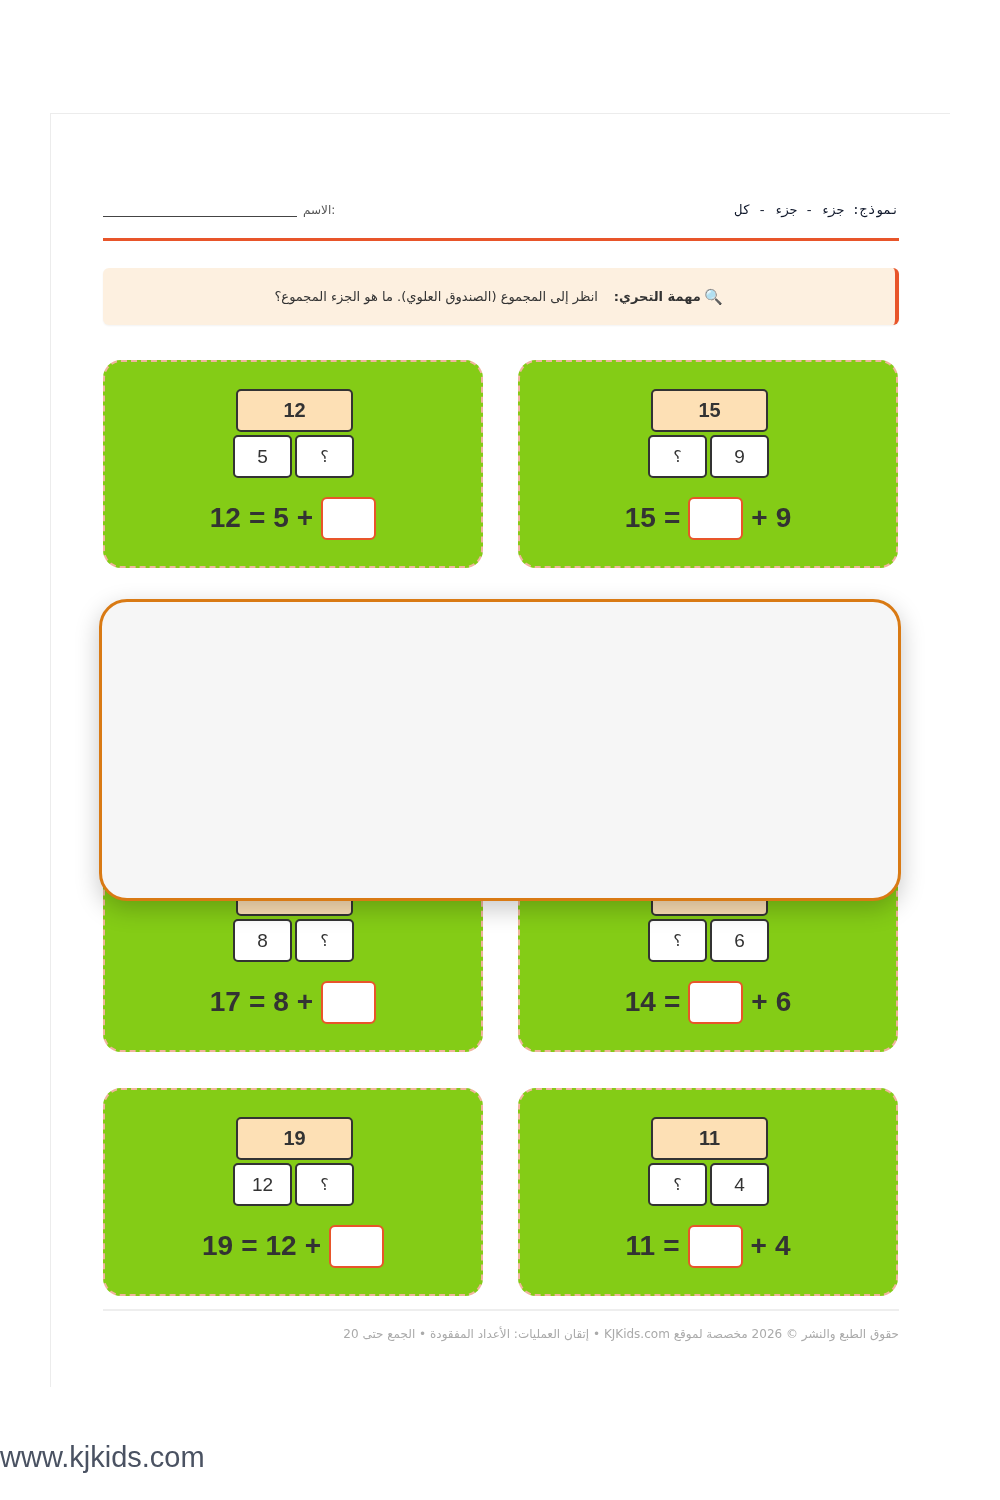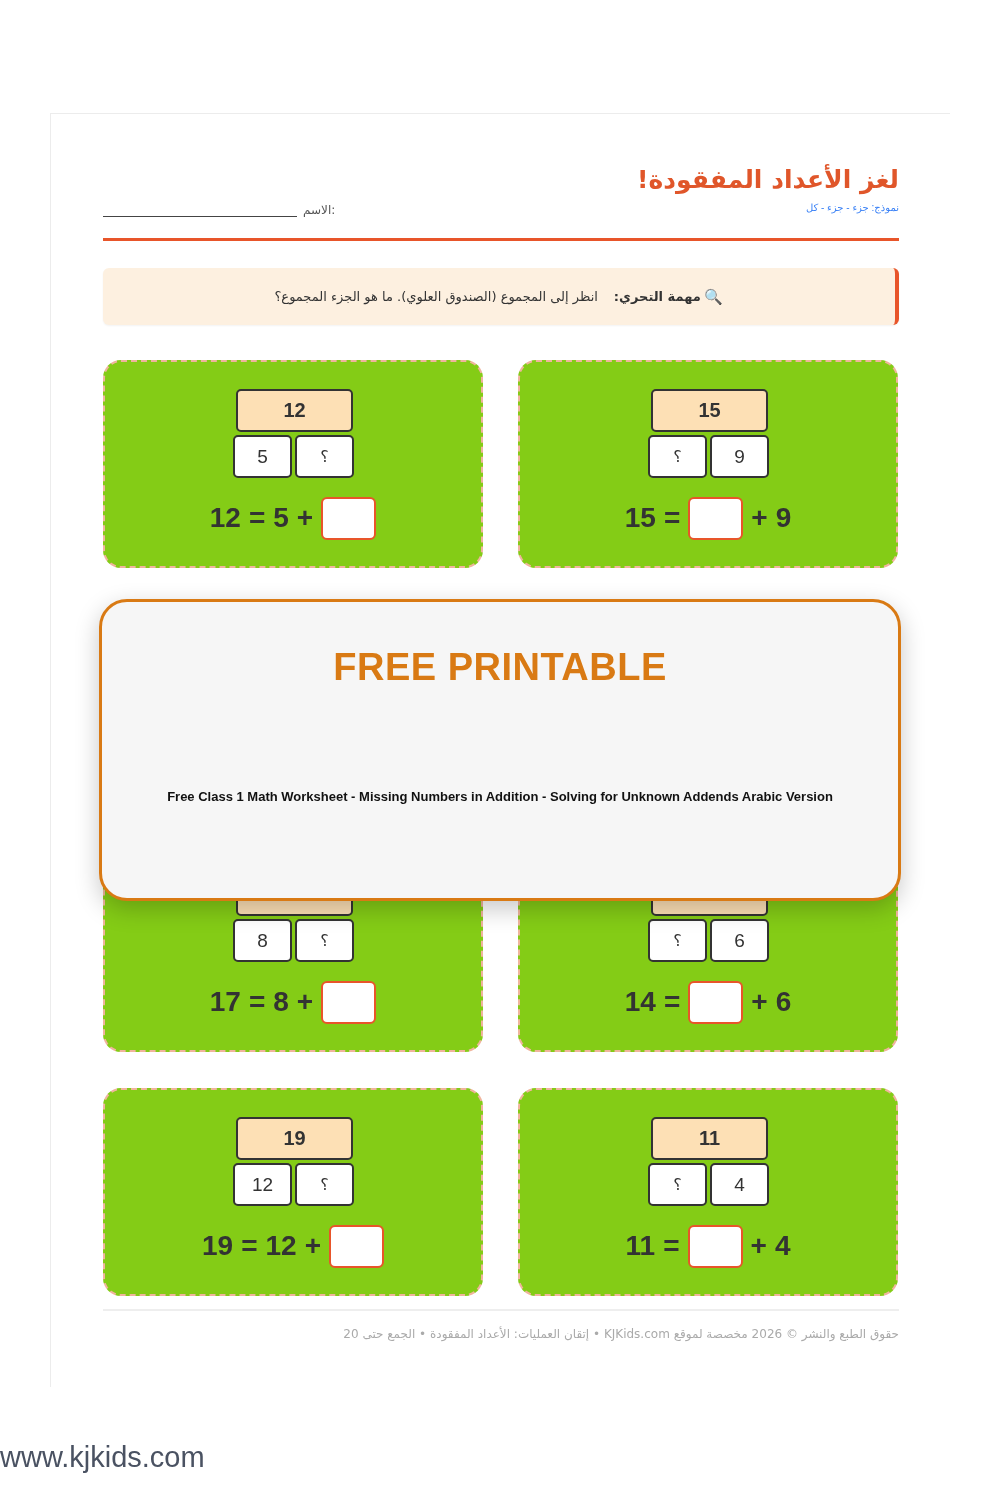--- a/index.html
+++ b/index.html
@@ -12,21 +12,21 @@
     }
 
     .header { position: absolute; left: 103px; top: 165px; width: 796px; height: 78px; }
     .title {
       position: absolute; right: 0; top: 0; direction: rtl;
       font-size: 25px; font-weight: bold; color: #e0562a;
       font-family: "DejaVu Sans", sans-serif;
     }
     .subtitle {
       position: absolute; right: 0; top: 37px; direction: rtl;
-      font-size: 10px; color: #3b82f6; font-family: Liberation Sans, sans-serif;
+      font-size: 13px; color: #0f172a; font-family: Liberation Mono, monospace;
     }
     .name-field {
       position: absolute; left: 0; top: 38px; display: flex; align-items: flex-end; gap: 6px;
       direction: ltr;
     }
     .name-line { width: 194px; height: 14px; border-bottom: 1px solid #444444; }
     .name-label { font-size: 12px; color: #555555; font-family: "DejaVu Sans", sans-serif; }
     .header-rule {
       position: absolute; left: 103px; top: 238px; width: 796px; height: 3px; background: #e8552a;
     }
@@ -94,21 +94,20 @@
       position: absolute; left: 0; right: 0; top: 1441px; text-align: left;
       font-size: 29px; color: #4a5262;
     }
   </style>
 </head>
 <body>
 
 <div class="page-frame"></div>
 
 <div class="header">
-  <div class="title">لغز الأعداد المفقودة!</div>
   <div class="subtitle">نموذج: جزء - جزء - كل</div>
   <div class="name-field">
     <div class="name-line"></div>
     <span class="name-label">الاسم:</span>
   </div>
 </div>
 <div class="header-rule"></div>
 
 <div class="instruction">
   <span class="mag">🔍</span>
@@ -215,17 +214,15 @@
     <div class="answer-box"></div>
     <span>+</span>
     <span>4</span>
   </div>
 </div>
 
 <div class="footer-rule"></div>
 <div class="footer-text">حقوق الطبع والنشر © 2026 مخصصة لموقع KJKids.com • إتقان العمليات: الأعداد المفقودة • الجمع حتى 20</div>
 
 <div class="overlay">
-  <div class="overlay-title">FREE PRINTABLE</div>
-  <div class="overlay-sub">Free Class 1 Math Worksheet - Missing Numbers in Addition - Solving for Unknown Addends Arabic Version</div>
 </div>
 
 <div class="site-url">www.kjkids.com</div>
 
 </body></html>

